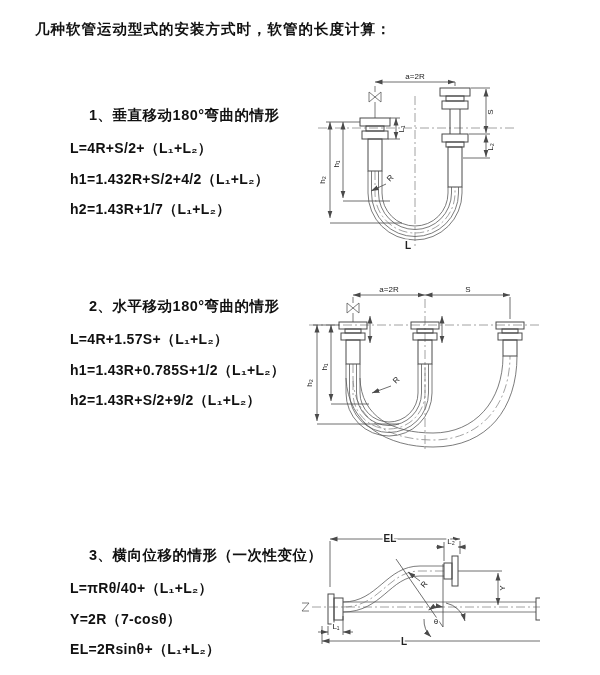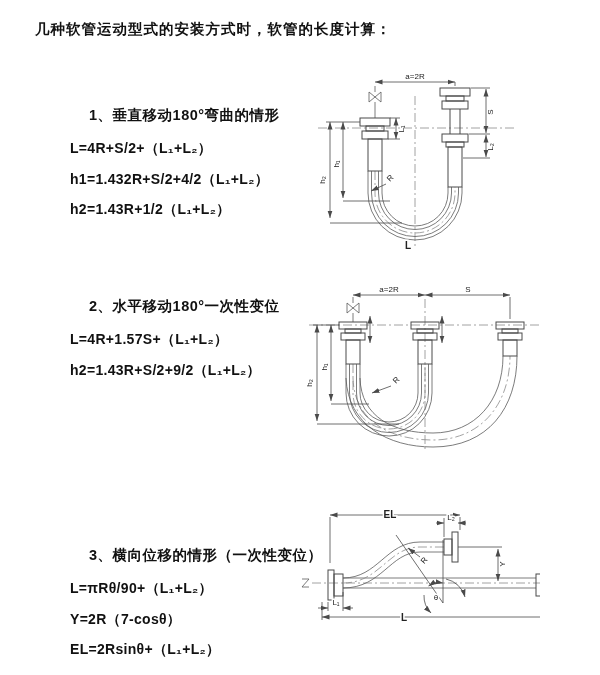--- a/index.html
+++ b/index.html
@@ -15,21 +15,21 @@
   .section { position:absolute; left:46px; }
   .sec-head { font-size:14.5px; font-weight:700; letter-spacing:.5px; white-space:nowrap;margin-left:43px; }
   .formulas { margin:8px 0 0 24px; }
   .formula  { font-size:14px; font-weight:700; letter-spacing:.3px; line-height:30.5px; white-space:nowrap; }
   #sec1 { top:106px; }
   #sec2 { top:297px; }
   #sec3 { top:546px; }
   .dwg { position:absolute; }
   #dwg1 { left:310px; top:68px; }
   #dwg2 { left:303px; top:283px; }
-  #dwg3 { left:298px; top:503px; }
+  #dwg3 { left:298px; top:527px; }
   svg { display:block; }
   svg .ln   { fill:none; stroke:#4a4a4a; stroke-width:1; }
   svg .thin { fill:none; stroke:#5a5a5a; stroke-width:.8; }
   svg .cl   { fill:none; stroke:#8a8a8a; stroke-width:.8; stroke-dasharray:9 3 2 3; }
   svg .dim  { fill:none; stroke:#4a4a4a; stroke-width:.8; }
   svg text  { fill:#222; font-family:"Liberation Sans","DejaVu Sans",sans-serif; }
   svg .lbl  { font-size:8px; }
   svg .big  { font-size:10px; font-weight:700; }
   svg .halo { paint-order:stroke; stroke:#ffffff; stroke-width:3px; }
 </style>
@@ -40,40 +40,41 @@
 
   <div class="title">几种软管运动型式的安装方式时，软管的长度计算：</div>
 
   <div class="section" id="sec1">
     <div class="sec-head">
       <span>1、</span><span>垂直移动180°弯曲的情形</span>
     </div>
     <div class="formulas">
       <div class="formula">L=4R+S/2+（L₁+L₂）</div>
       <div class="formula">h1=1.432R+S/2+4/2（L₁+L₂）</div>
-      <div class="formula">h2=1.43R+1/2（L₁+L₂）</div>
+      <div class="formula">h2=1.43R+1/7（L₁+L₂）</div>
     </div>
   </div>
 
   <div class="section" id="sec2">
     <div class="sec-head">
-      <span>2、</span><span>水平移动180°一次性变位</span>
+      <span>2、</span><span>水平移动180°弯曲的情形</span>
     </div>
     <div class="formulas">
       <div class="formula">L=4R+1.57S+（L₁+L₂）</div>
+      <div class="formula">h1=1.43R+0.785S+1/2（L₁+L₂）</div>
       <div class="formula">h2=1.43R+S/2+9/2（L₁+L₂）</div>
     </div>
   </div>
 
   <div class="section" id="sec3">
     <div class="sec-head">
       <span>3、</span><span>横向位移的情形（一次性变位）</span>
     </div>
     <div class="formulas">
-      <div class="formula">L=πRθ/90+（L₁+L₂）</div>
+      <div class="formula">L=πRθ/40+（L₁+L₂）</div>
       <div class="formula">Y=2R（7-cosθ）</div>
       <div class="formula">EL=2Rsinθ+（L₁+L₂）</div>
     </div>
   </div>
 
   <div class="dwg" id="dwg1">
     <svg width="285" height="195" viewBox="0 0 285 195">
       <defs>
         <pattern id="br1" width="3.5" height="3.5" patternUnits="userSpaceOnUse">
           <path d="M0,0 L3.5,3.5 M3.5,0 L0,3.5" stroke="#666" stroke-width="0.5"></path>

